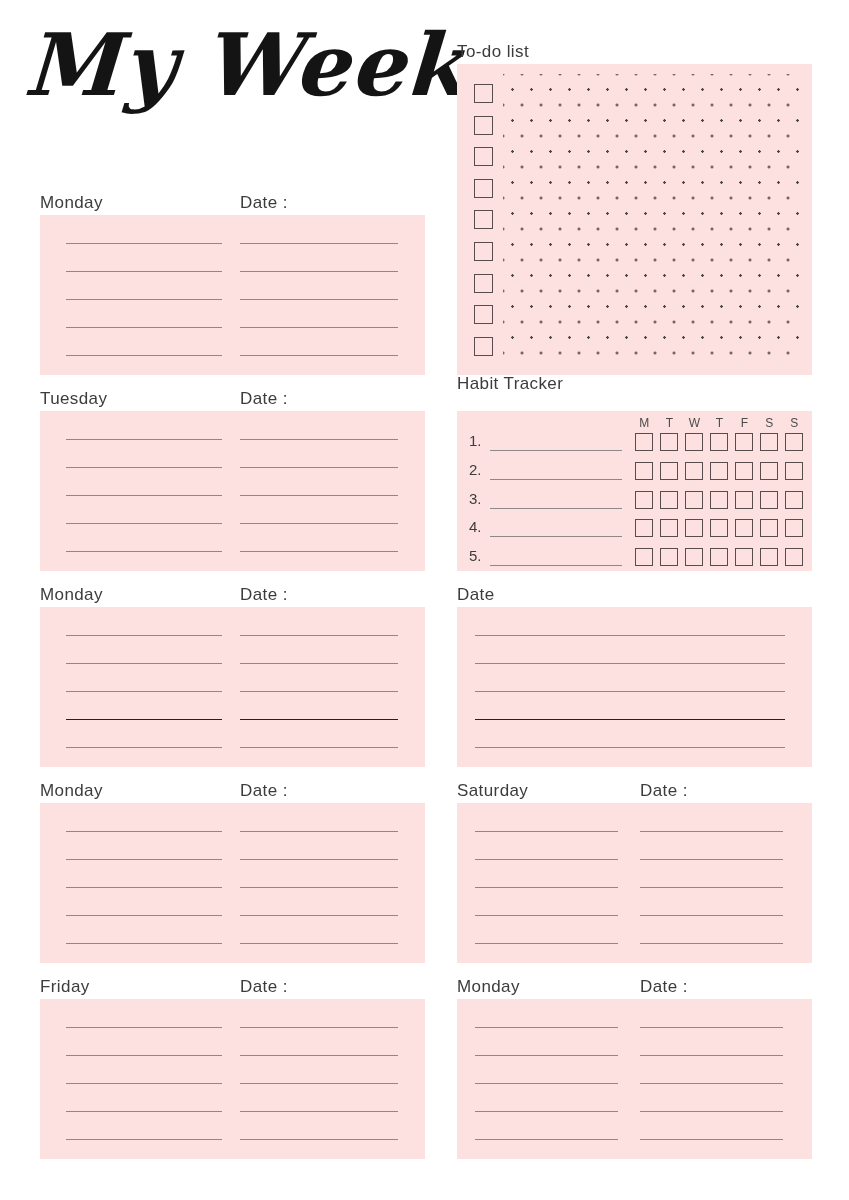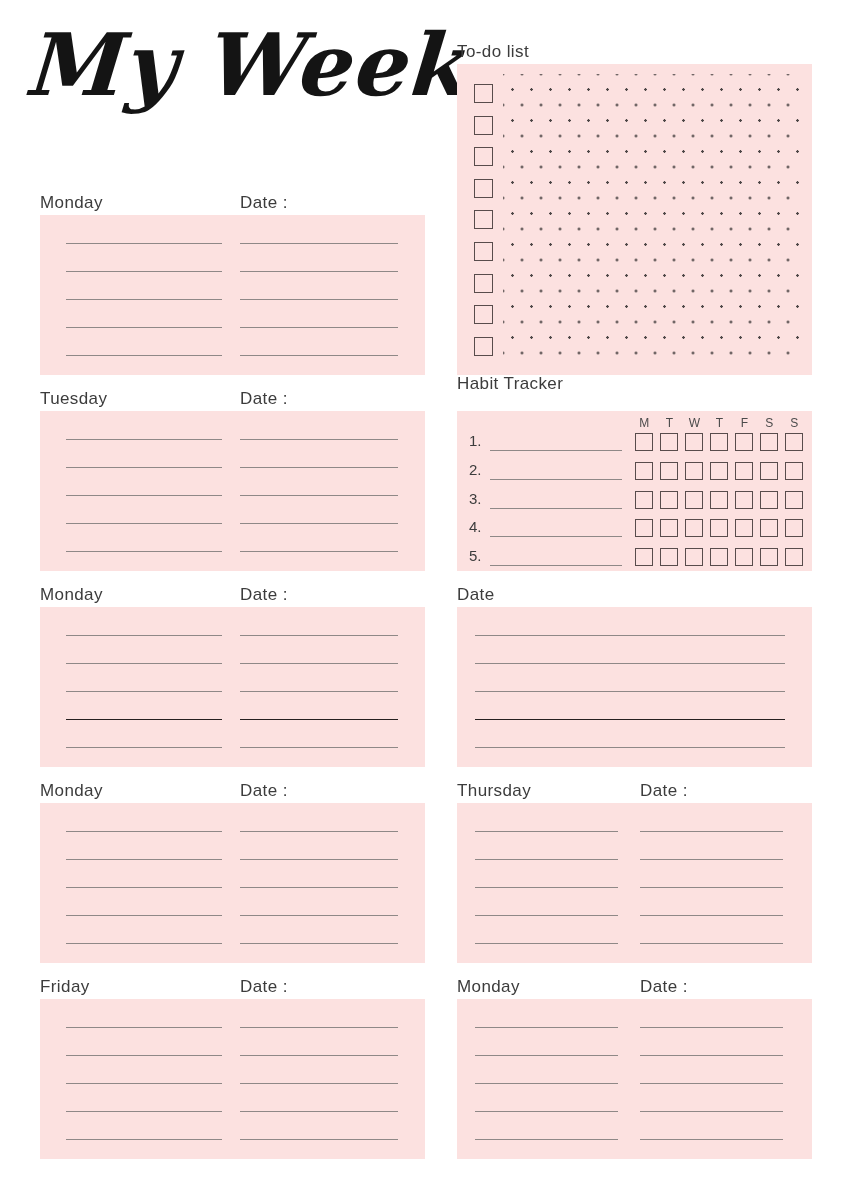--- a/index.html
+++ b/index.html
@@ -210,21 +210,21 @@
           <div class="wline" style="left: 26px; top: 112px; width: 156px;"></div>
           <div class="wline" style="left: 26px; top: 140px; width: 156px;"></div>
           <div class="wline" style="left: 200px; top: 28px; width: 158px;"></div>
           <div class="wline" style="left: 200px; top: 56px; width: 158px;"></div>
           <div class="wline" style="left: 200px; top: 84px; width: 158px;"></div>
           <div class="wline" style="left: 200px; top: 112px; width: 158px;"></div>
           <div class="wline" style="left: 200px; top: 140px; width: 158px;"></div>
         </div>
       </div>
       <div class="day-section" style="left: 457px; top: 781px; width: 355px; height: 182px;">
-        <div class="day-name">Thursday</div>
+        <div class="day-name">Saturday</div>
         <div class="date-label" style="left: 183px;">Date :</div>
         <div class="day-box" style="left: 0px; width: 355px; height: 160px;">
           <div class="wline" style="left: 18px; top: 28px; width: 143px;"></div>
           <div class="wline" style="left: 18px; top: 56px; width: 143px;"></div>
           <div class="wline" style="left: 18px; top: 84px; width: 143px;"></div>
           <div class="wline" style="left: 18px; top: 112px; width: 143px;"></div>
           <div class="wline" style="left: 18px; top: 140px; width: 143px;"></div>
           <div class="wline" style="left: 183px; top: 28px; width: 143px;"></div>
           <div class="wline" style="left: 183px; top: 56px; width: 143px;"></div>
           <div class="wline" style="left: 183px; top: 84px; width: 143px;"></div>

